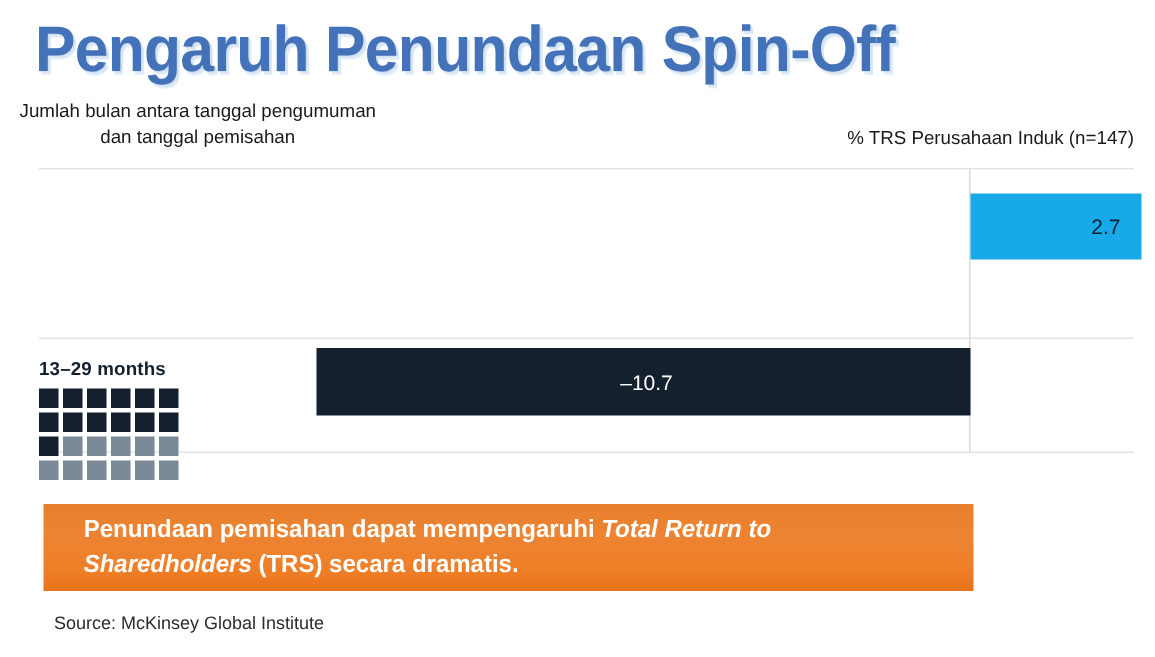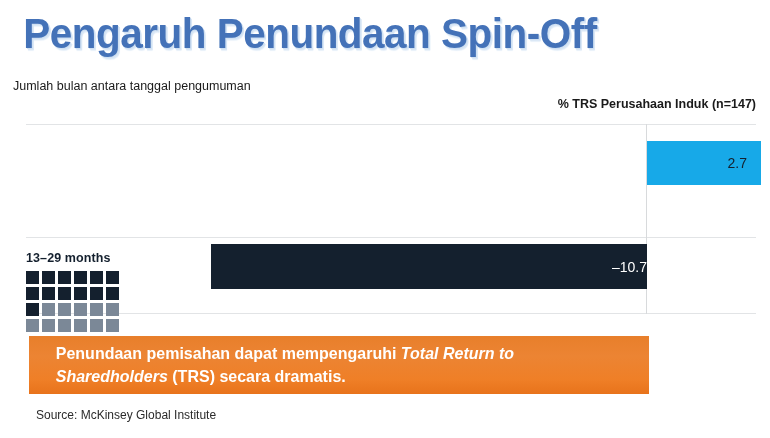--- a/index.html
+++ b/index.html
@@ -36,40 +36,39 @@
        1px 1px 0 #cfe0f2,
        2px 2px 0 #dbe8f6,
        2px 3px 1px #e8f1fa;
     white-space: nowrap;
   }
 
   
   .subhead {
     position: relative;
     height: 46px;
-    margin-top: 16px;
+    margin-top: 4px;
     text-align: center;
   }
   .subhead-left {
     position: absolute;
     left: 13px;
     top: 0;
     font-size: 12.5px;
     color: #1a1a1a;
     line-height: 17px;
     white-space: nowrap;
   }
   .subhead-right {
     position: absolute;
     right: 14px;
     top: 19px;
     font-size: 12.5px;
     color: #1a1a1a;
     white-space: nowrap;
-    font-weight: bold;
   }
 
   
   .chart {
     position: relative;
     margin: 0 14px 0 26px;
     height: 190px;
   }
   .hline {
     position: absolute;
@@ -130,21 +129,21 @@
     justify-content: flex-end;
     padding-right: 14px;
   }
   .bar.blue .bar-label {
     color: #14202e;
     font-size: 14px;
     margin-left: 35px;
   }
   .bar.dark {
     background: #14202e;
-    justify-content: flex-end;
+    justify-content: center;
     padding-left: 4px;
   }
   .bar.dark .bar-label {
     color: #ffffff;
     font-size: 14px;
   }
 
   
   .banner {
     position: absolute;
@@ -201,20 +200,21 @@
 </head>
 <body>
 
 <div class="title-wrap">
   <div class="title">Pengaruh Penundaan Spin-Off</div>
 </div>
 
 <div class="subhead">
   <div class="subhead-left">
     <div>Jumlah bulan antara tanggal pengumuman</div>
+    <div>dan tanggal pemisahan</div>
   </div>
   <div class="subhead-right">% TRS Perusahaan Induk (n=147)</div>
 </div>
 
 <div class="chart">
 
   <div class="hline l1"></div>
   <div class="hline l2"></div>
   <div class="hline l3"></div>
   <div class="zeroline"></div>

